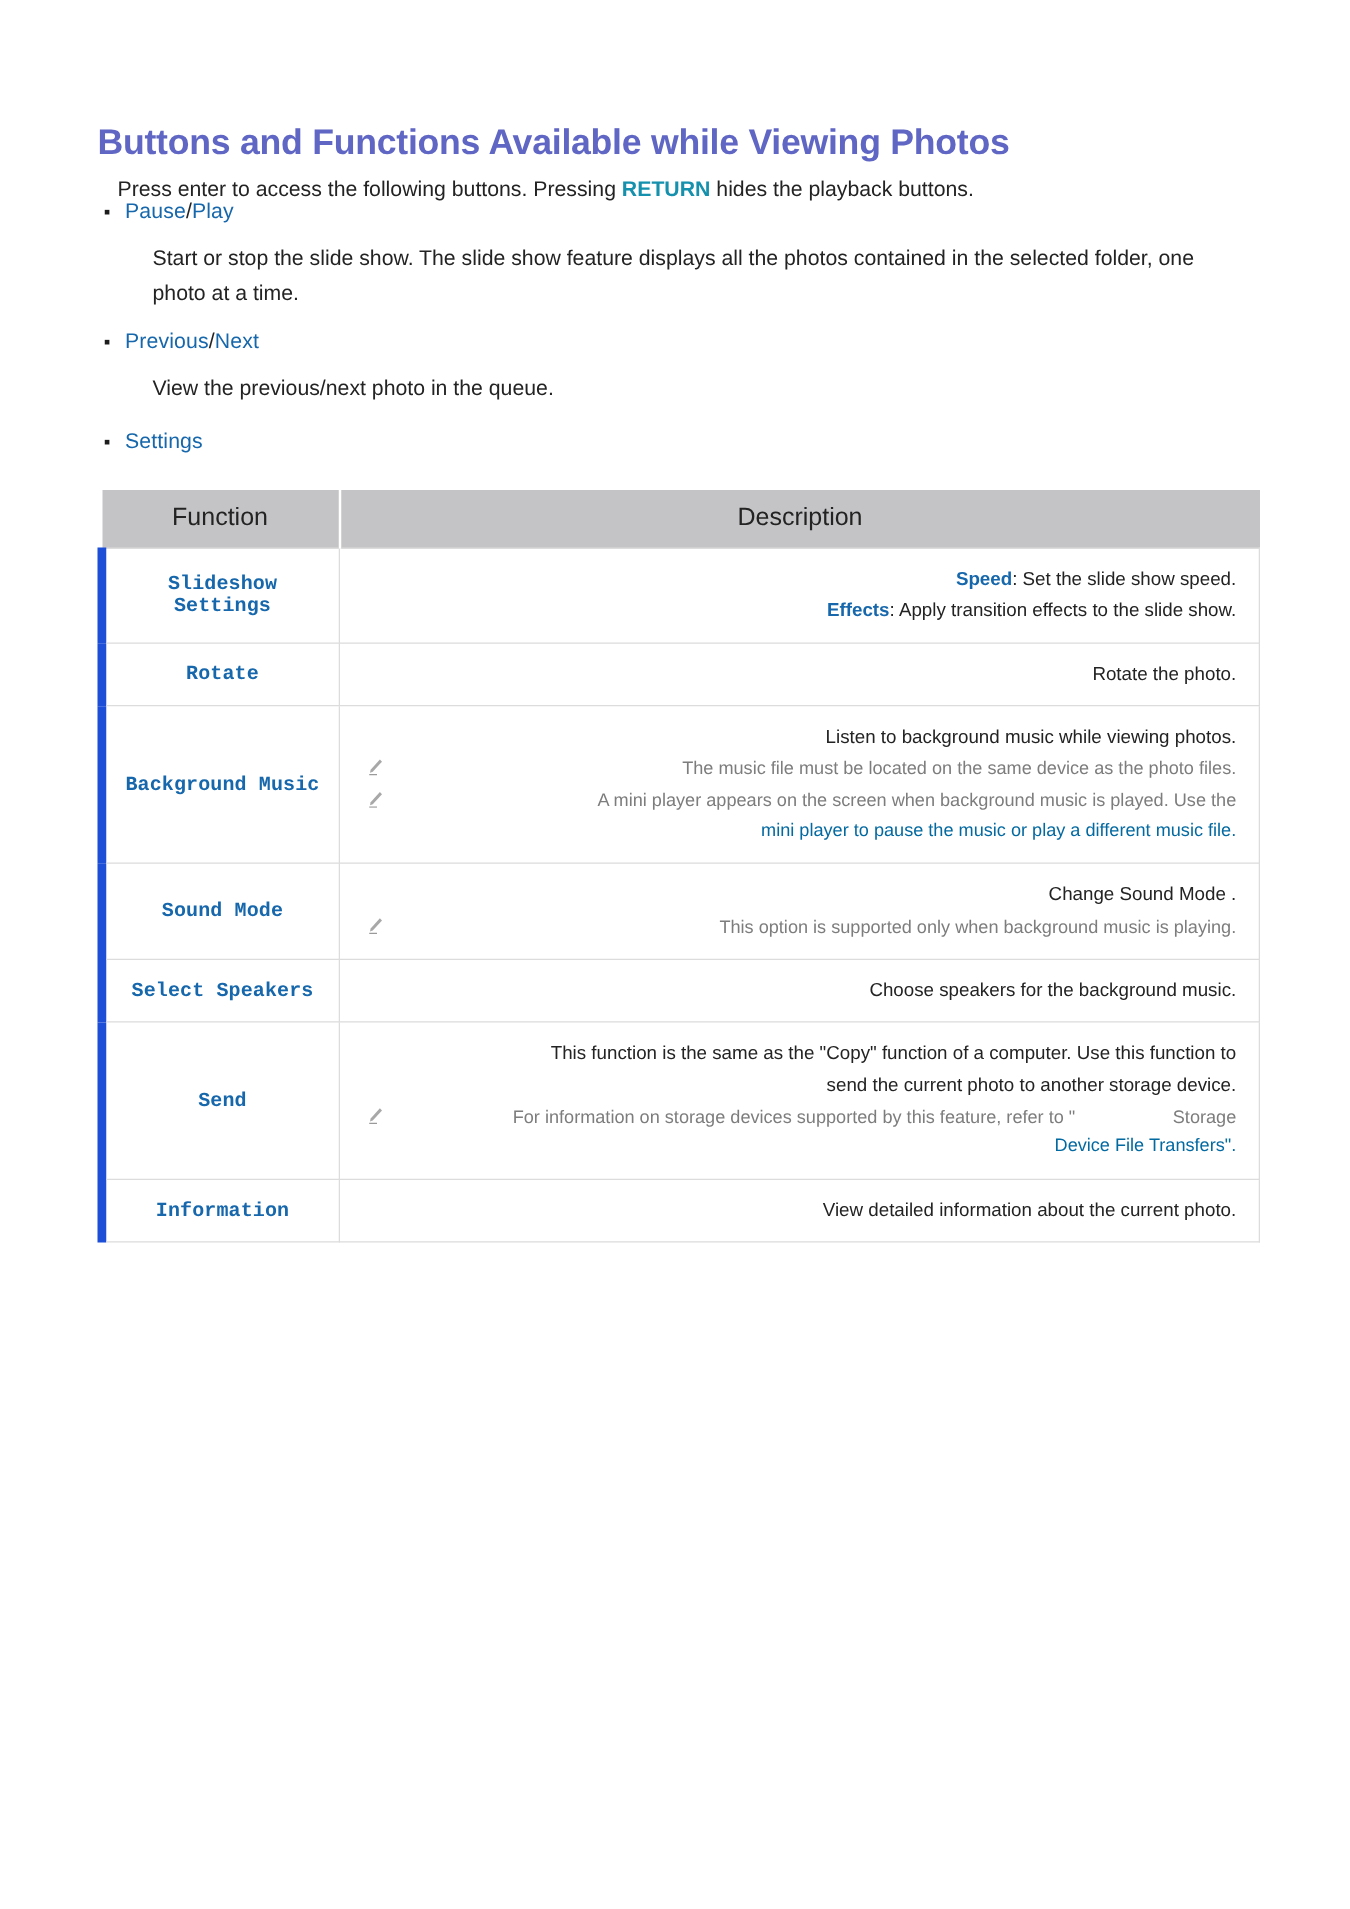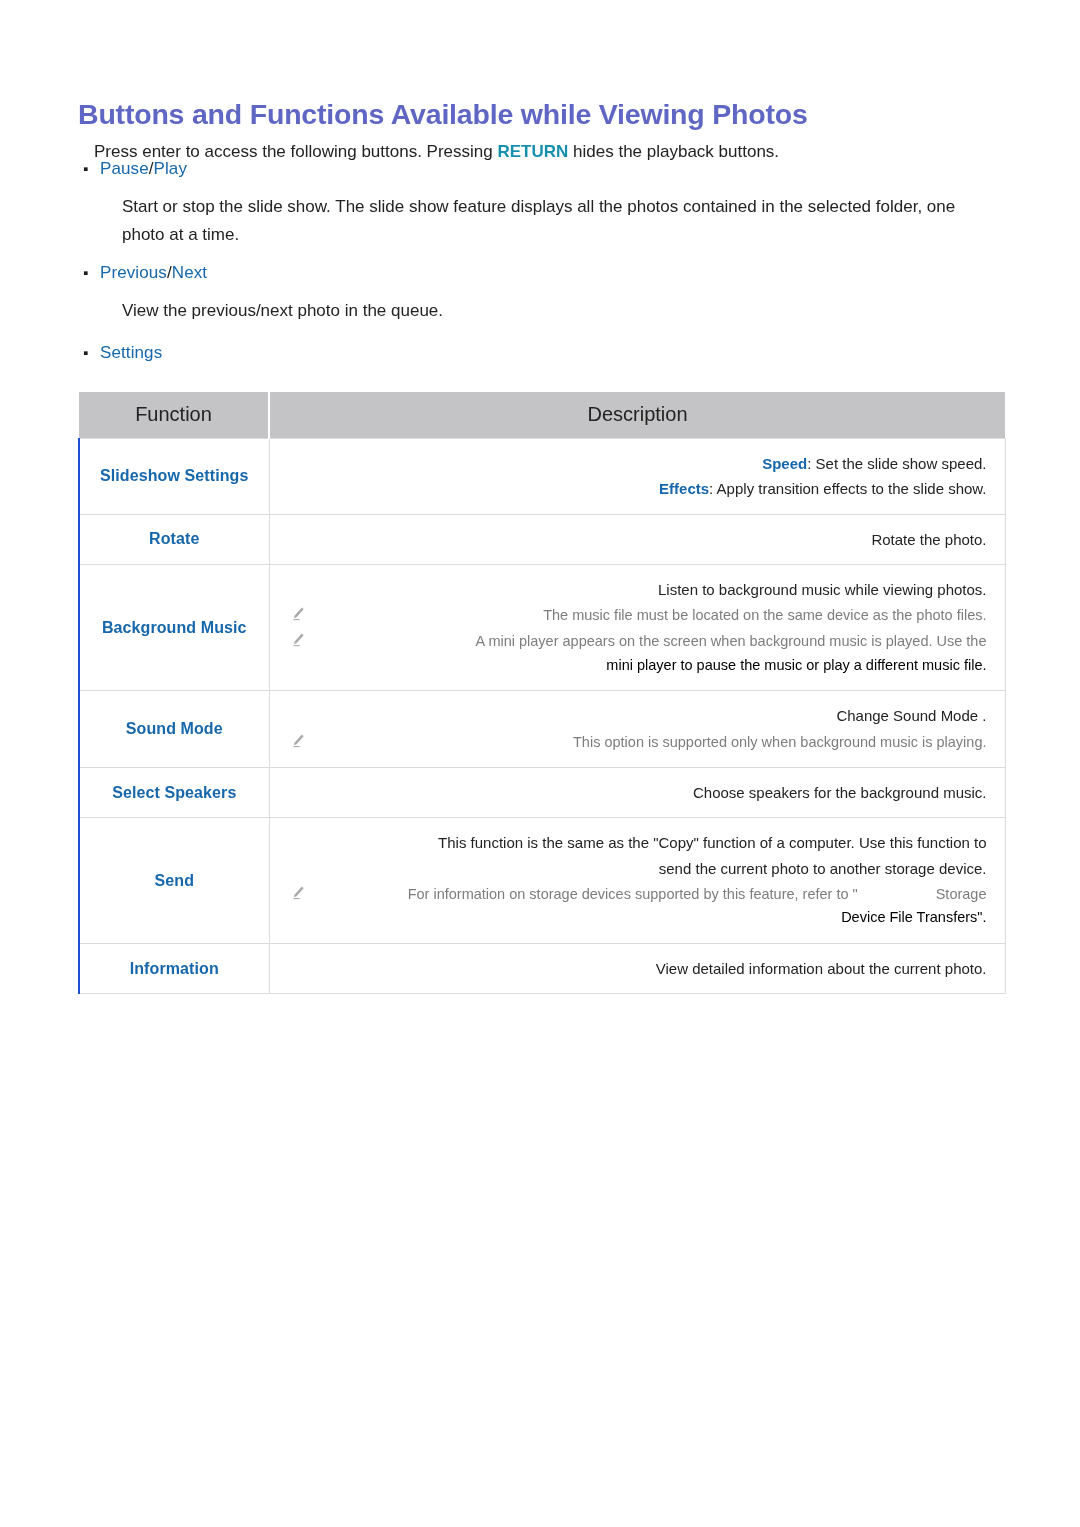--- a/index.html
+++ b/index.html
@@ -121,21 +121,22 @@
     background: #ffffff;
     text-align: right;
   }
   .fn-table tbody td.fn-cell {
     text-align: center;
     font-weight: bold;
     font-size: 16px;
     color: #1667ab;
     padding: 14px 8px;
     letter-spacing: 0.1px;
-    border-left: 2px solid #1d4ed8;
+    border-left: 7px solid #1d4ed8;
+    font-family: Liberation Mono, monospace;
   }
   .fn-table tbody td.desc-cell {
     padding: 13px 18px 13px 20px;
     color: #232323;
     font-size: 15px;
     line-height: 1.55;
   }
 
   .desc-line { margin: 0 0 2px 0; }
   .desc-line:last-child { margin-bottom: 0; }
@@ -150,21 +151,21 @@
     line-height: 1.62;
     margin-top: 3px;
   }
   .note-icon {
     flex: 0 0 24px;
     width: 24px;
     padding-top: 2px;
   }
   .note-icon svg { display: block; }
   .note-text { flex: 1 1 auto; }
-  .note-indent { padding-left: 24px; color: #000000; font-size: 14.5px; line-height: 1.62; }
+  .note-indent { padding-left: 24px; color: #0369a1; font-size: 14.5px; line-height: 1.62; }
   .gap-space { display: inline-block; width: 78px; }
 </style>
 </head>
 <body>
 
 <div class="page">
 
   <h1 class="page-title">Buttons and Functions Available while Viewing Photos</h1>
 
   <p class="intro">

